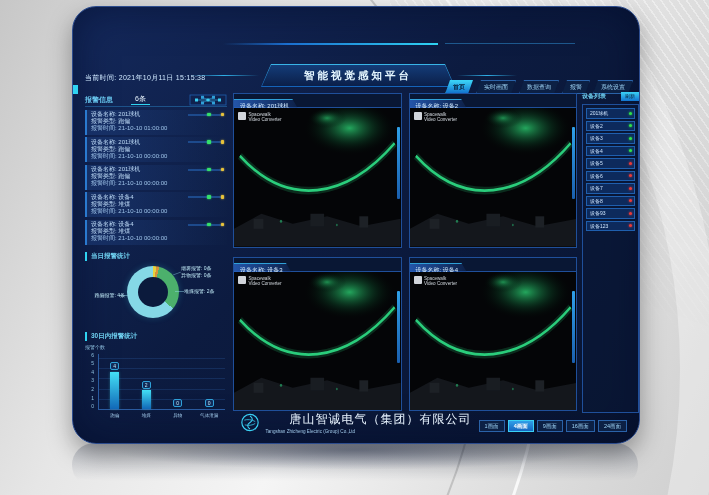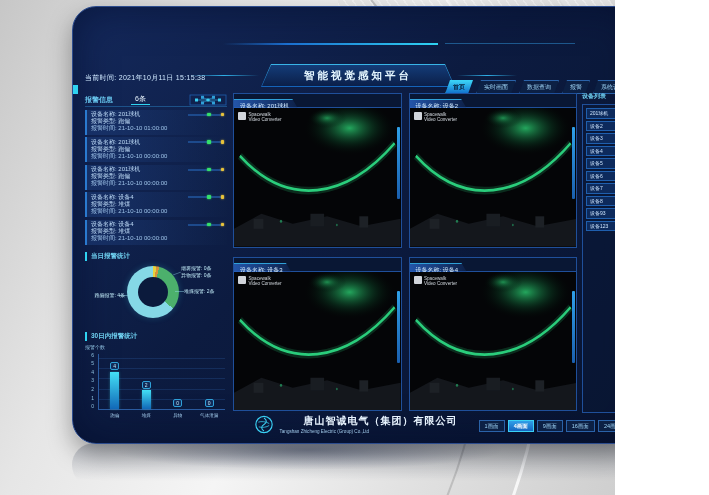--- a/index.html
+++ b/index.html
@@ -1,17 +1,17 @@
 <!DOCTYPE html>
 <html><head>
 <meta charset="utf-8">
 <style>
   html,body{margin:0;padding:0;}
   body{width:709px;height:495px;overflow:hidden;font-family:"Liberation Sans",sans-serif;}
-  .stage{position:relative;width:615px;height:495px;overflow:hidden;
+  .stage{position:relative;width:709px;height:495px;overflow:hidden;
     background:linear-gradient(115deg,#c7c7c7 0%,#e6e6e6 28%,#f5f5f5 52%,#e2e2e2 74%,#cfcfcf 100%);}
   .swoosh{position:absolute;border-radius:50%;border:26px solid rgba(255,255,255,.45);pointer-events:none;}
   .sw1{left:-560px;top:-240px;width:1100px;height:1100px;border-width:3px;border-color:rgba(255,255,255,.8);}
   .sw2{left:-620px;top:-300px;width:1260px;height:1260px;border-width:40px;border-color:rgba(255,255,255,.35);}
   .sw3{left:-500px;top:-180px;width:980px;height:980px;border-width:2px;border-color:rgba(160,160,160,.5);}
   .stripes{position:absolute;right:0;top:0;width:45%;height:70%;opacity:.35;
     background:repeating-linear-gradient(55deg,rgba(255,255,255,.9) 0 1.5px,rgba(120,120,120,.12) 1.5px 7px);
     -webkit-mask-image:linear-gradient(200deg,#000 20%,transparent 75%);mask-image:linear-gradient(200deg,#000 20%,transparent 75%);}
   .monitor-shadow{position:absolute;left:110px;right:110px;top:430px;height:40px;
     background:radial-gradient(ellipse at center,rgba(30,45,85,.4),rgba(30,45,85,0) 70%);}
@@ -107,21 +107,21 @@
     border:none;padding:1px 4px;cursor:pointer;font-family:inherit;}
   .dev-box{position:absolute;top:13px;bottom:0;left:0;right:0;border:1px solid #1f4f9a;background:rgba(10,24,56,.45);padding:3px 3px;}
   .dev-item{position:relative;height:8.5px;margin-bottom:2px;background:#0d2a5c;border:1px solid #1f5fae;
     font-size:5px;line-height:8px;color:#cfe6ff;padding:0 8px 0 3px;cursor:pointer;white-space:nowrap;overflow:hidden;}
   .dev-dot{position:absolute;right:2px;top:2.6px;width:3.2px;height:3.2px;border-radius:50%;}
   .dev-dot.on{background:#2ee04c;box-shadow:0 0 2.5px #2ee04c;}
   .dev-dot.off{background:#e83a3a;box-shadow:0 0 2.5px #e83a3a;}
 
   .company{position:absolute;left:50%;transform:translateX(-50%);bottom:9px;display:flex;gap:6px;align-items:center;}
   .c-txt{display:flex;flex-direction:column;gap:1px;}
-  .c-cn{font-size:10px;font-weight:bold;color:#e8f4ff;letter-spacing:1px;white-space:nowrap;padding-left:24px;}
+  .c-cn{font-size:12px;font-weight:normal;color:#e8f4ff;letter-spacing:1px;white-space:nowrap;padding-left:24px;}
   .c-en{font-size:4.6px;color:#9fc8e8;white-space:nowrap;}
   .channels{position:absolute;right:12px;bottom:11px;display:flex;gap:3px;}
   .ch-btn{font-size:5.5px;line-height:7px;padding:1.5px 5px;background:#0c2044;border:1px solid #2a62a8;color:#9fd4f5;cursor:pointer;white-space:nowrap;}
   .ch-btn.active{background:linear-gradient(180deg,#2f9fe8,#1566c0);border-color:#3ad1f5;color:#fff;font-weight:bold;}
 </style>
 </head>
 <body>
 
 <div class="stage">
   <div class="swoosh sw2"></div>

